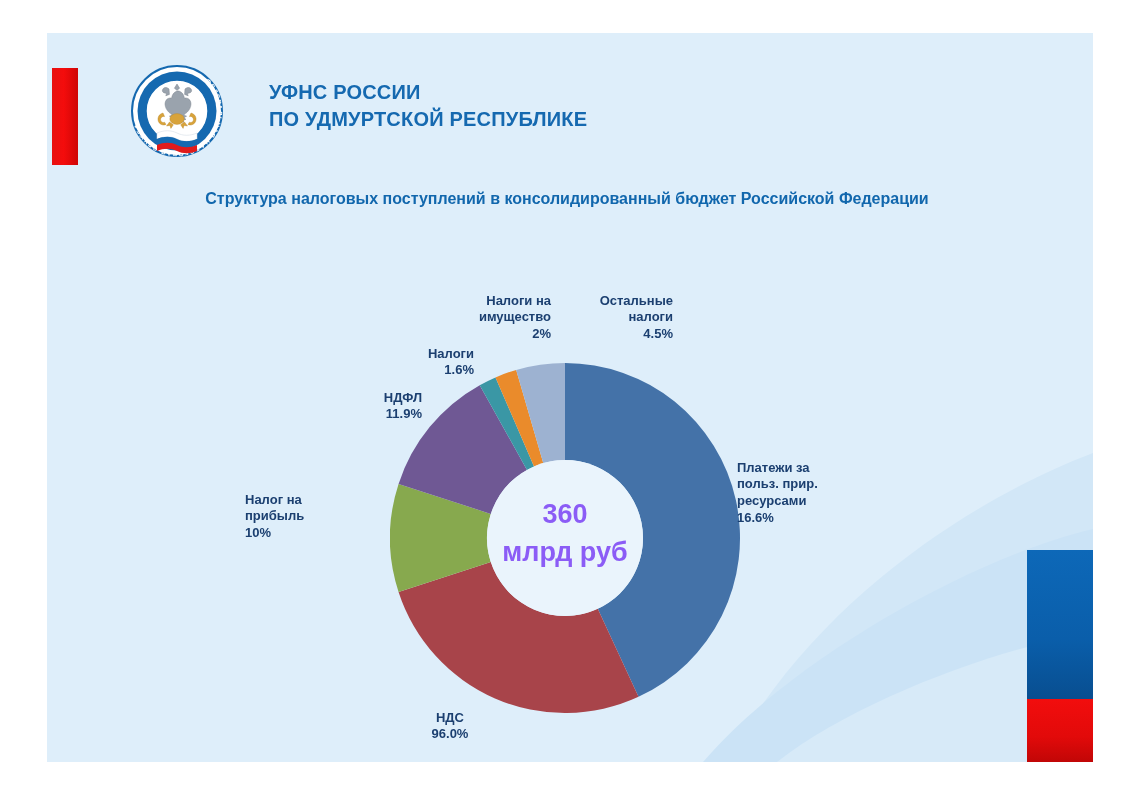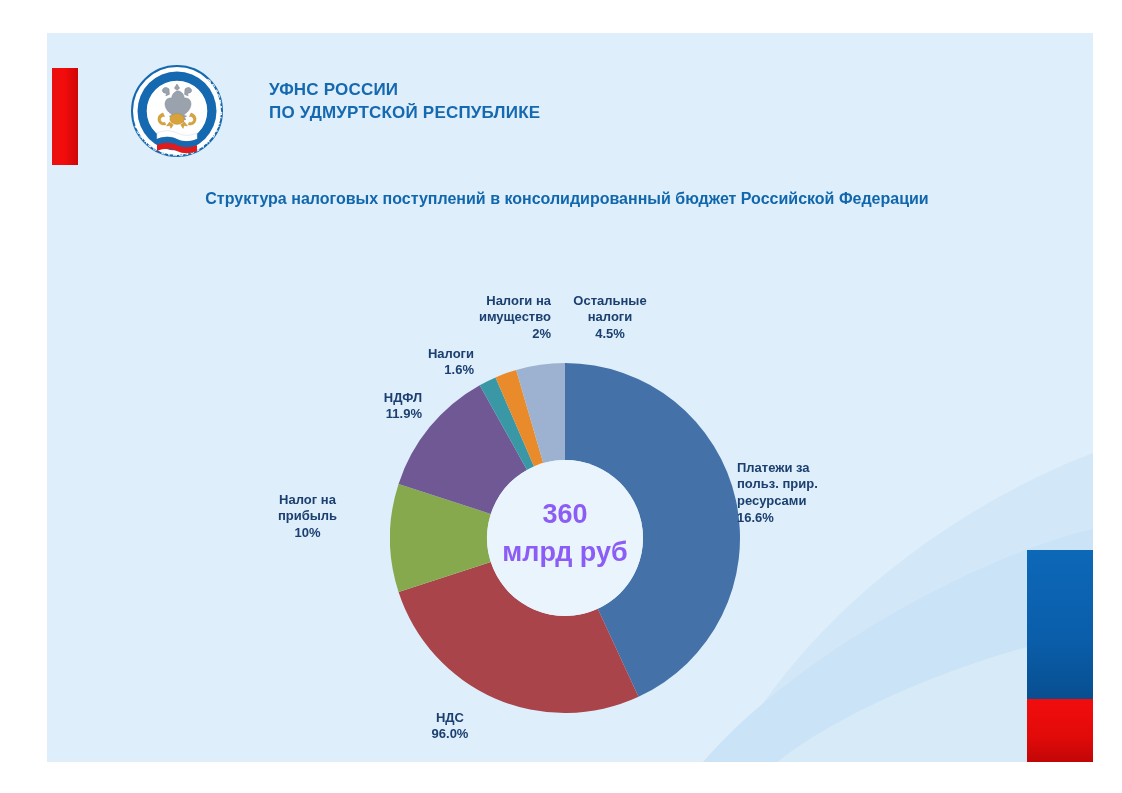--- a/index.html
+++ b/index.html
@@ -76,21 +76,21 @@
     width: 104px;
     height: 104px;
   }
   #logo svg { display: block; }
 
   #org-title {
     position: absolute;
     left: 222px;
     top: 46px;
     color: #1569b0;
-    font-size: 17px;
+    font-size: 20px;
     font-weight: bold;
     line-height: 1.33;
     letter-spacing: 0.2px;
     white-space: pre-line;
   }
 
   
   #chart-title {
     position: absolute;
     left: 60px;
@@ -137,24 +137,24 @@
     position: absolute;
     color: #1b3f70;
     font-size: 13px;
     font-weight: bold;
     line-height: 1.28;
     white-space: pre-line;
   }
   .lbl .pct { display: block; }
 
   #lbl-property   { left: 380px; top: 243px; width: 124px; text-align: right; }
-  #lbl-other      { left: 500px; top: 243px; width: 126px; text-align: center; }
+  #lbl-other      { left: 500px; top: 243px; width: 126px; text-align: right; }
   #lbl-excise     { left: 310px; top: 296px; width: 117px; text-align: right; }
   #lbl-ndfl       { left: 258px; top: 340px; width: 117px; text-align: right; }
-  #lbl-profit     { left: 198px; top: 442px; width: 125px; text-align: center; }
+  #lbl-profit     { left: 198px; top: 442px; width: 125px; text-align: left; }
   #lbl-nds        { left: 340px; top: 660px; width: 126px; text-align: center; }
   #lbl-resources  { left: 690px; top: 410px; width: 190px; }
 </style>
 </head>
 <body>
 
 <div id="slide">
 
   <div class="swoosh" style="left:560px; top:300px; width:486px; height:429px;">
     <svg width="486" height="429" viewBox="0 0 486 429">

